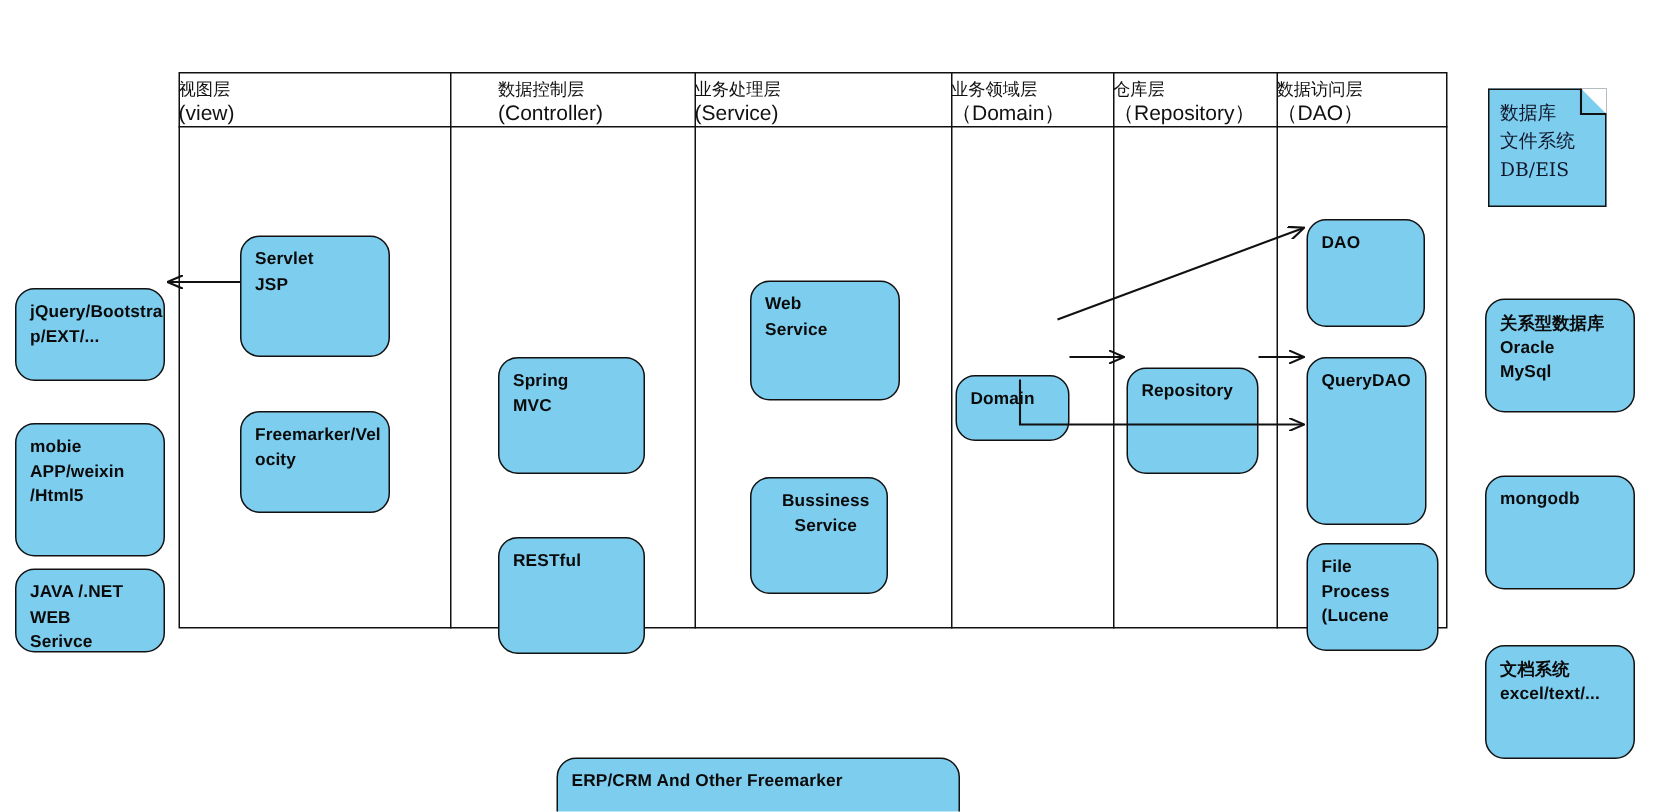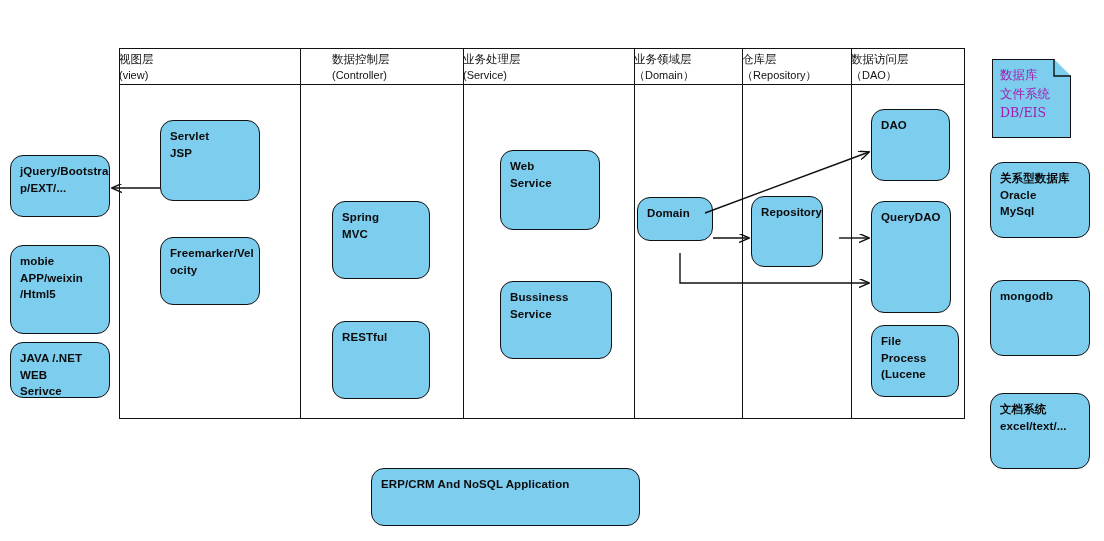--- a/index.html
+++ b/index.html
@@ -14,46 +14,47 @@
     border:1.4px solid #111111;
     border-radius:13px;
     box-sizing:border-box;
     font-size:11.5px;
     font-weight:bold;
     color:#0b0b0b;
     line-height:16.5px;
     padding:7px 0 11px 9px;
     white-space:pre-line;
     letter-spacing:.1px;
+    margin-top:37px;
   }
   .node .cnline{font-family:"DejaVu Serif","Liberation Serif",serif;font-weight:bold;font-size:11.5px;}
 
   
   #frame{position:absolute;border:1.8px solid #111;box-sizing:border-box;background:transparent;}
   .vdiv{position:absolute;width:0;border-left:1.8px solid #111;}
   .hdiv{position:absolute;height:0;border-top:1.8px solid #111;}
   .colhead{
     position:absolute;
     text-align:left;
     font-family:"DejaVu Serif","Liberation Serif",serif;
     font-size:11.5px;
     color:#111;
     line-height:16px;
   }
-  .colhead .en{font-family:"Liberation Sans","DejaVu Sans",sans-serif;font-size:11px;}
+  .colhead .en{font-family:"Liberation Sans","DejaVu Sans",sans-serif;font-size:14px;}
 
   
   .note{
     position:absolute;
     background:#7DCDEF;
     border:1.4px solid #111;
     box-sizing:border-box;
     font-size:12.5px;
     line-height:19px;
-    color:#a21caf;
+    color:#0f172a;
     padding:5px 0 0 7px;
     white-space:pre-line;
     font-family:"DejaVu Serif","Liberation Serif",serif;
   }
   .note .fold{
     position:absolute;right:-1px;top:-1px;width:0;height:0;
     border-left:17px solid transparent;
     border-top:17px solid #ffffff;
   }
   .note .foldline{
@@ -116,34 +117,34 @@
 Serivce</div></div>
       <div class="node" style="left: 160px; top: 120px; width: 100px; height: 81px;"><div style="white-space: pre-line;">Servlet
 JSP</div></div>
       <div class="node" style="left: 160px; top: 237px; width: 100px; height: 68px;"><div style="white-space: pre-line;">Freemarker/Vel
 ocity</div></div>
       <div class="node" style="left: 332px; top: 201px; width: 98px; height: 78px;"><div style="white-space: pre-line;">Spring
 MVC</div></div>
       <div class="node" style="left: 332px; top: 321px; width: 98px; height: 78px;"><div style="white-space: pre-line;">RESTful</div></div>
       <div class="node" style="left: 500px; top: 150px; width: 100px; height: 80px;"><div style="white-space: pre-line;">Web
 Service</div></div>
-      <div class="node" style="left: 500px; top: 281px; width: 112px; height: 78px;"><div style="white-space: pre-line;">Bussiness
+      <div class="node" style="left: 500px; top: 281px; width: 92px; height: 78px; text-align: center;"><div style="white-space: pre-line;">Bussiness
 Service</div></div>
-      <div class="node" style="left: 637px; top: 197px; width: 76px; height: 44px;"><div style="white-space: pre-line;">Domain</div></div>
-      <div class="node" style="left: 751px; top: 196px; width: 72px; height: 71px;"><div style="white-space: pre-line;">Repository</div></div>
+      <div class="node" style="left: 637px; top: 213px; width: 76px; height: 44px;"><div style="white-space: pre-line;">Domain</div></div>
+      <div class="node" style="left: 751px; top: 208px; width: 88px; height: 71px;"><div style="white-space: pre-line;">Repository</div></div>
       <div class="node" style="left: 871px; top: 109px; width: 79px; height: 72px;"><div style="white-space: pre-line;">DAO</div></div>
       <div class="node" style="left: 871px; top: 201px; width: 80px; height: 112px;"><div style="white-space: pre-line;">QueryDAO</div></div>
       <div class="node" style="left: 871px; top: 325px; width: 88px; height: 72px;"><div style="white-space: pre-line;">File
 Process
 (Lucene</div></div>
       <div class="node" style="left: 990px; top: 162px; width: 100px; height: 76px;"><div class="cnline" style="white-space: pre-line;">关系型数据库</div><div style="white-space: pre-line;">Oracle
 MySql</div></div>
       <div class="node" style="left: 990px; top: 280px; width: 100px; height: 76px;"><div style="white-space: pre-line;">mongodb</div></div>
       <div class="node" style="left: 990px; top: 393px; width: 100px; height: 76px;"><div class="cnline" style="white-space: pre-line;">文档系统</div><div style="white-space: pre-line;">excel/text/...</div></div>
-      <div class="node" style="left: 371px; top: 468px; width: 269px; height: 58px;"><div style="white-space: pre-line;">ERP/CRM And NoSQL Application</div></div>
+      <div class="node" style="left: 371px; top: 468px; width: 269px; height: 58px;"><div style="white-space: pre-line;">ERP/CRM And Other Freemarker</div></div>
       <div class="note" style="left: 992px; top: 59px; width: 79px; height: 79px;"><div style="white-space: pre-line;">数据库
 文件系统
 DB/EIS</div><div class="fold"></div><div class="foldline"><svg width="24" height="24" viewBox="0 0 24 24">
             <path d="M7,0 L7,17 L24,17" fill="none" stroke="#111" stroke-width="1.4"></path>
           </svg></div></div>
     </div>
 
   <svg id="wires">
     <defs>
       <marker id="ah" markerWidth="11" markerHeight="9" refX="10" refY="4.5" orient="auto" markerUnits="userSpaceOnUse">

